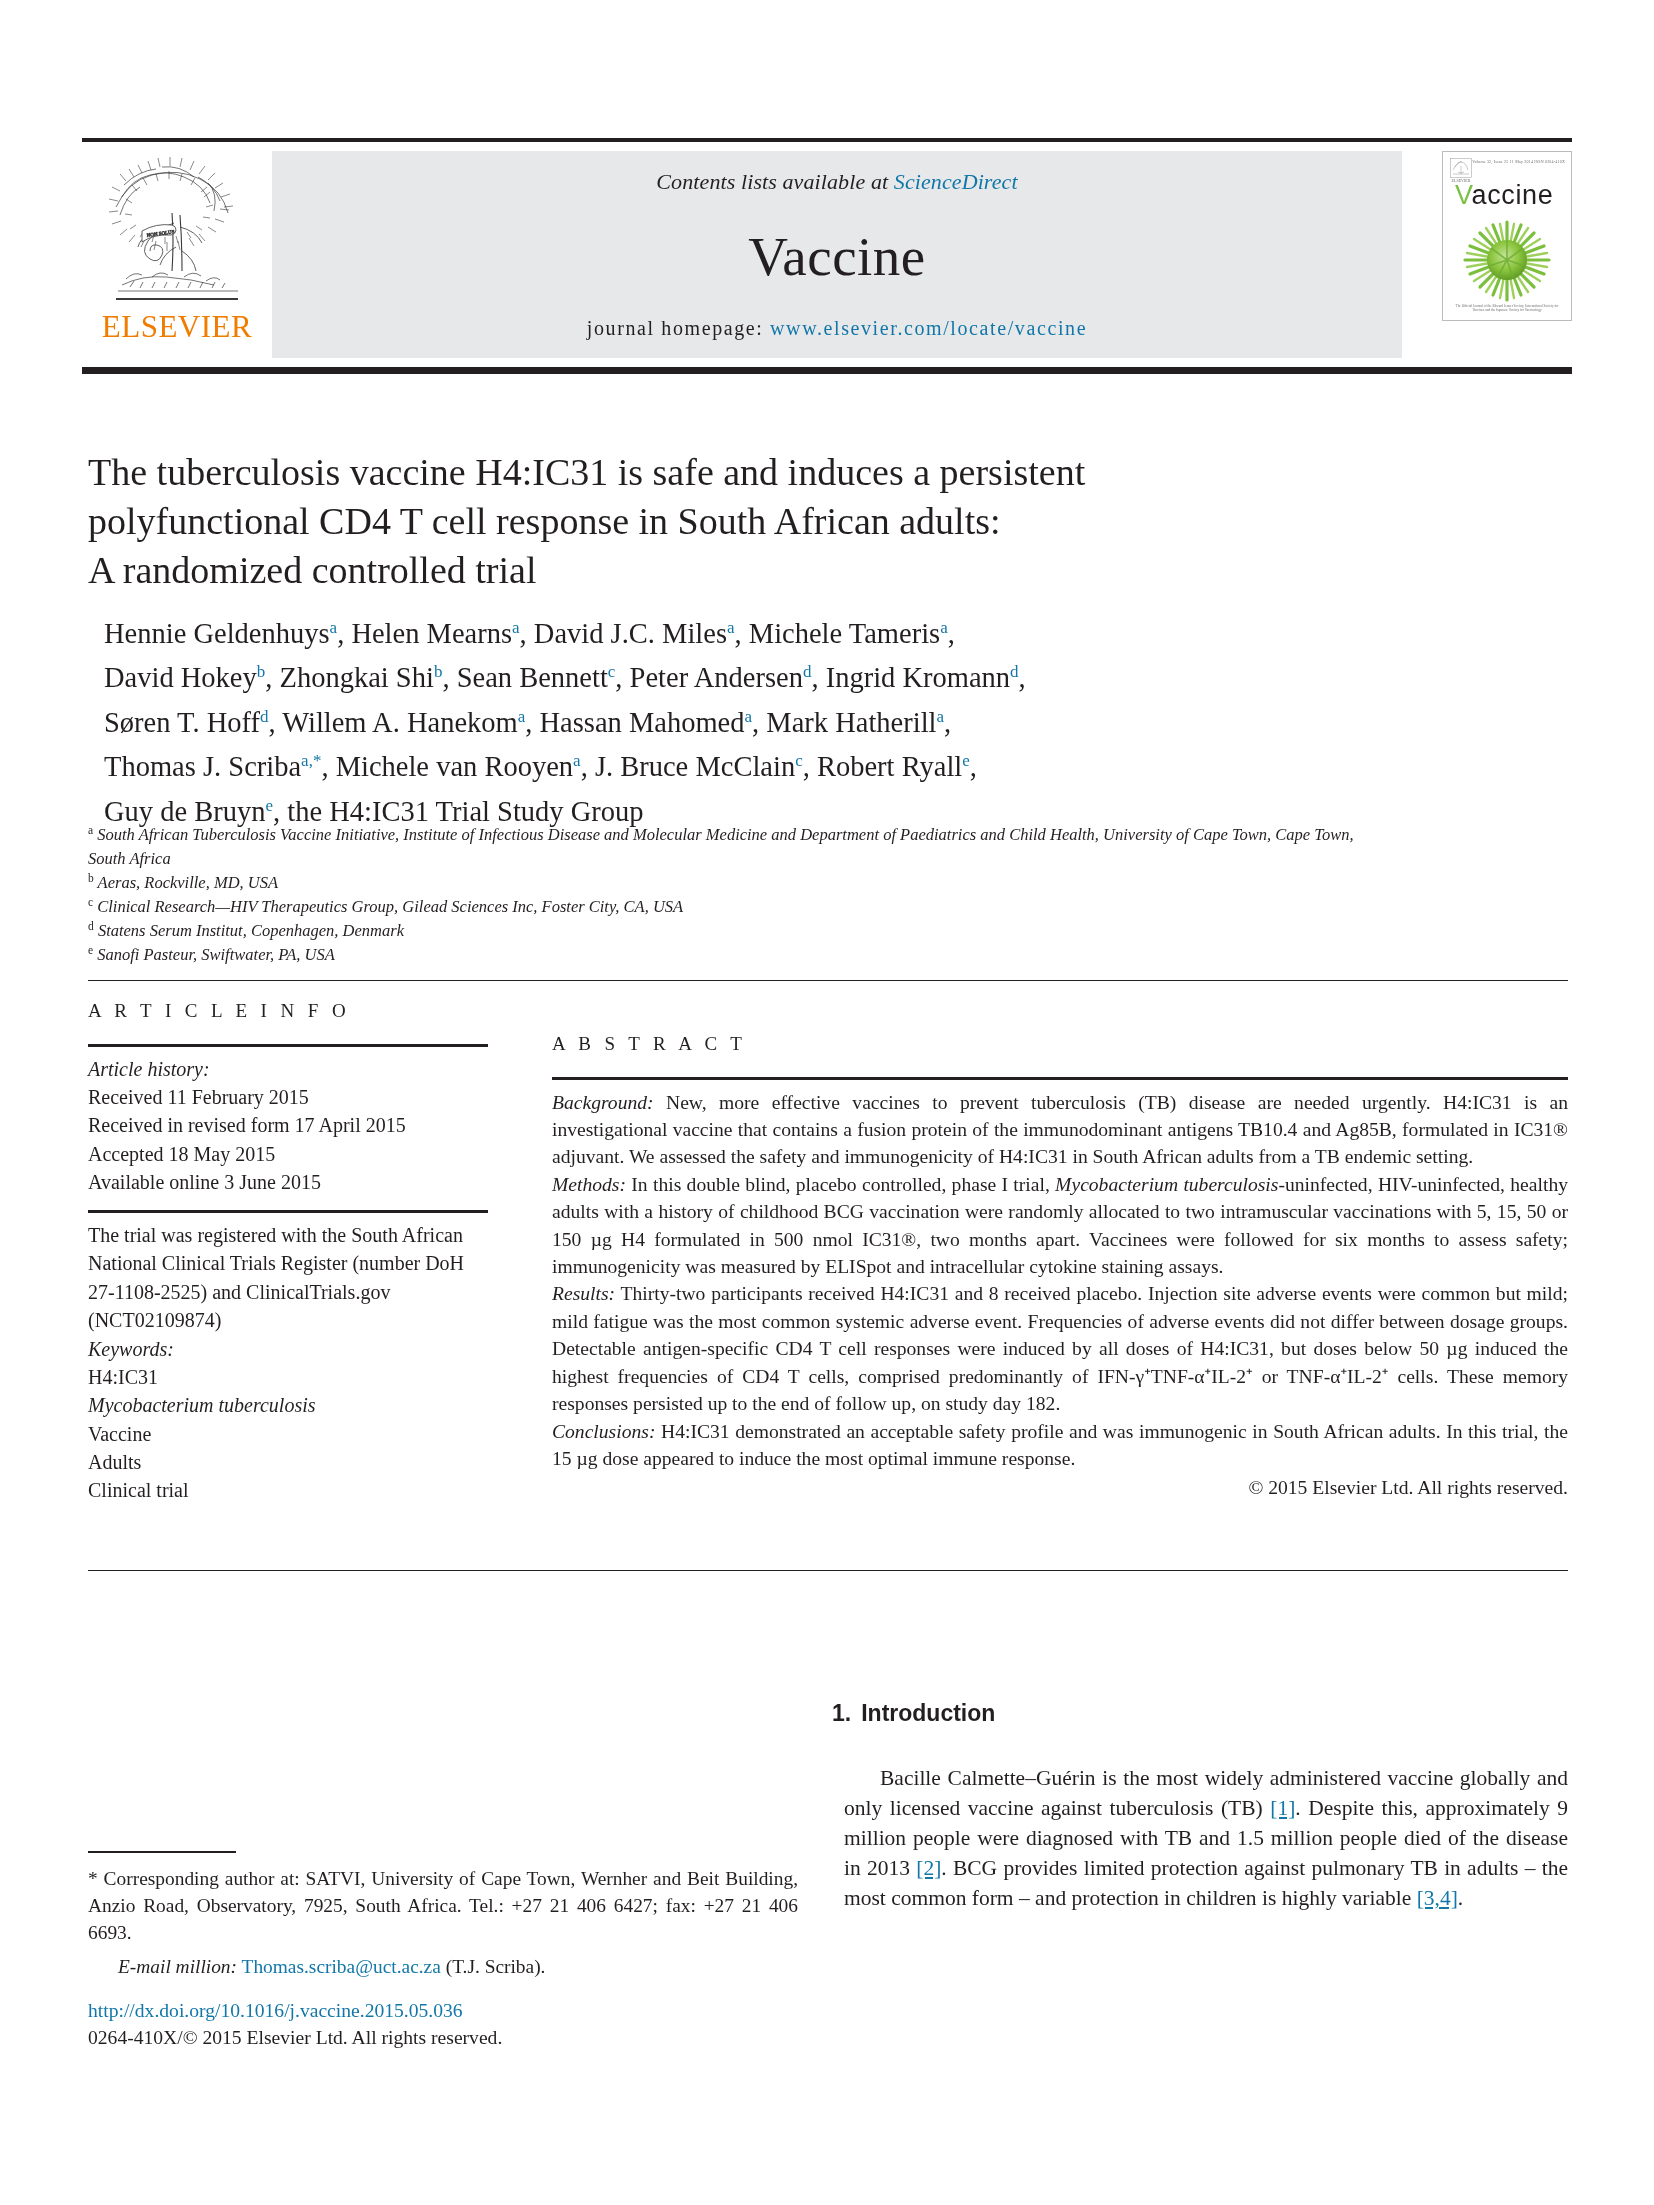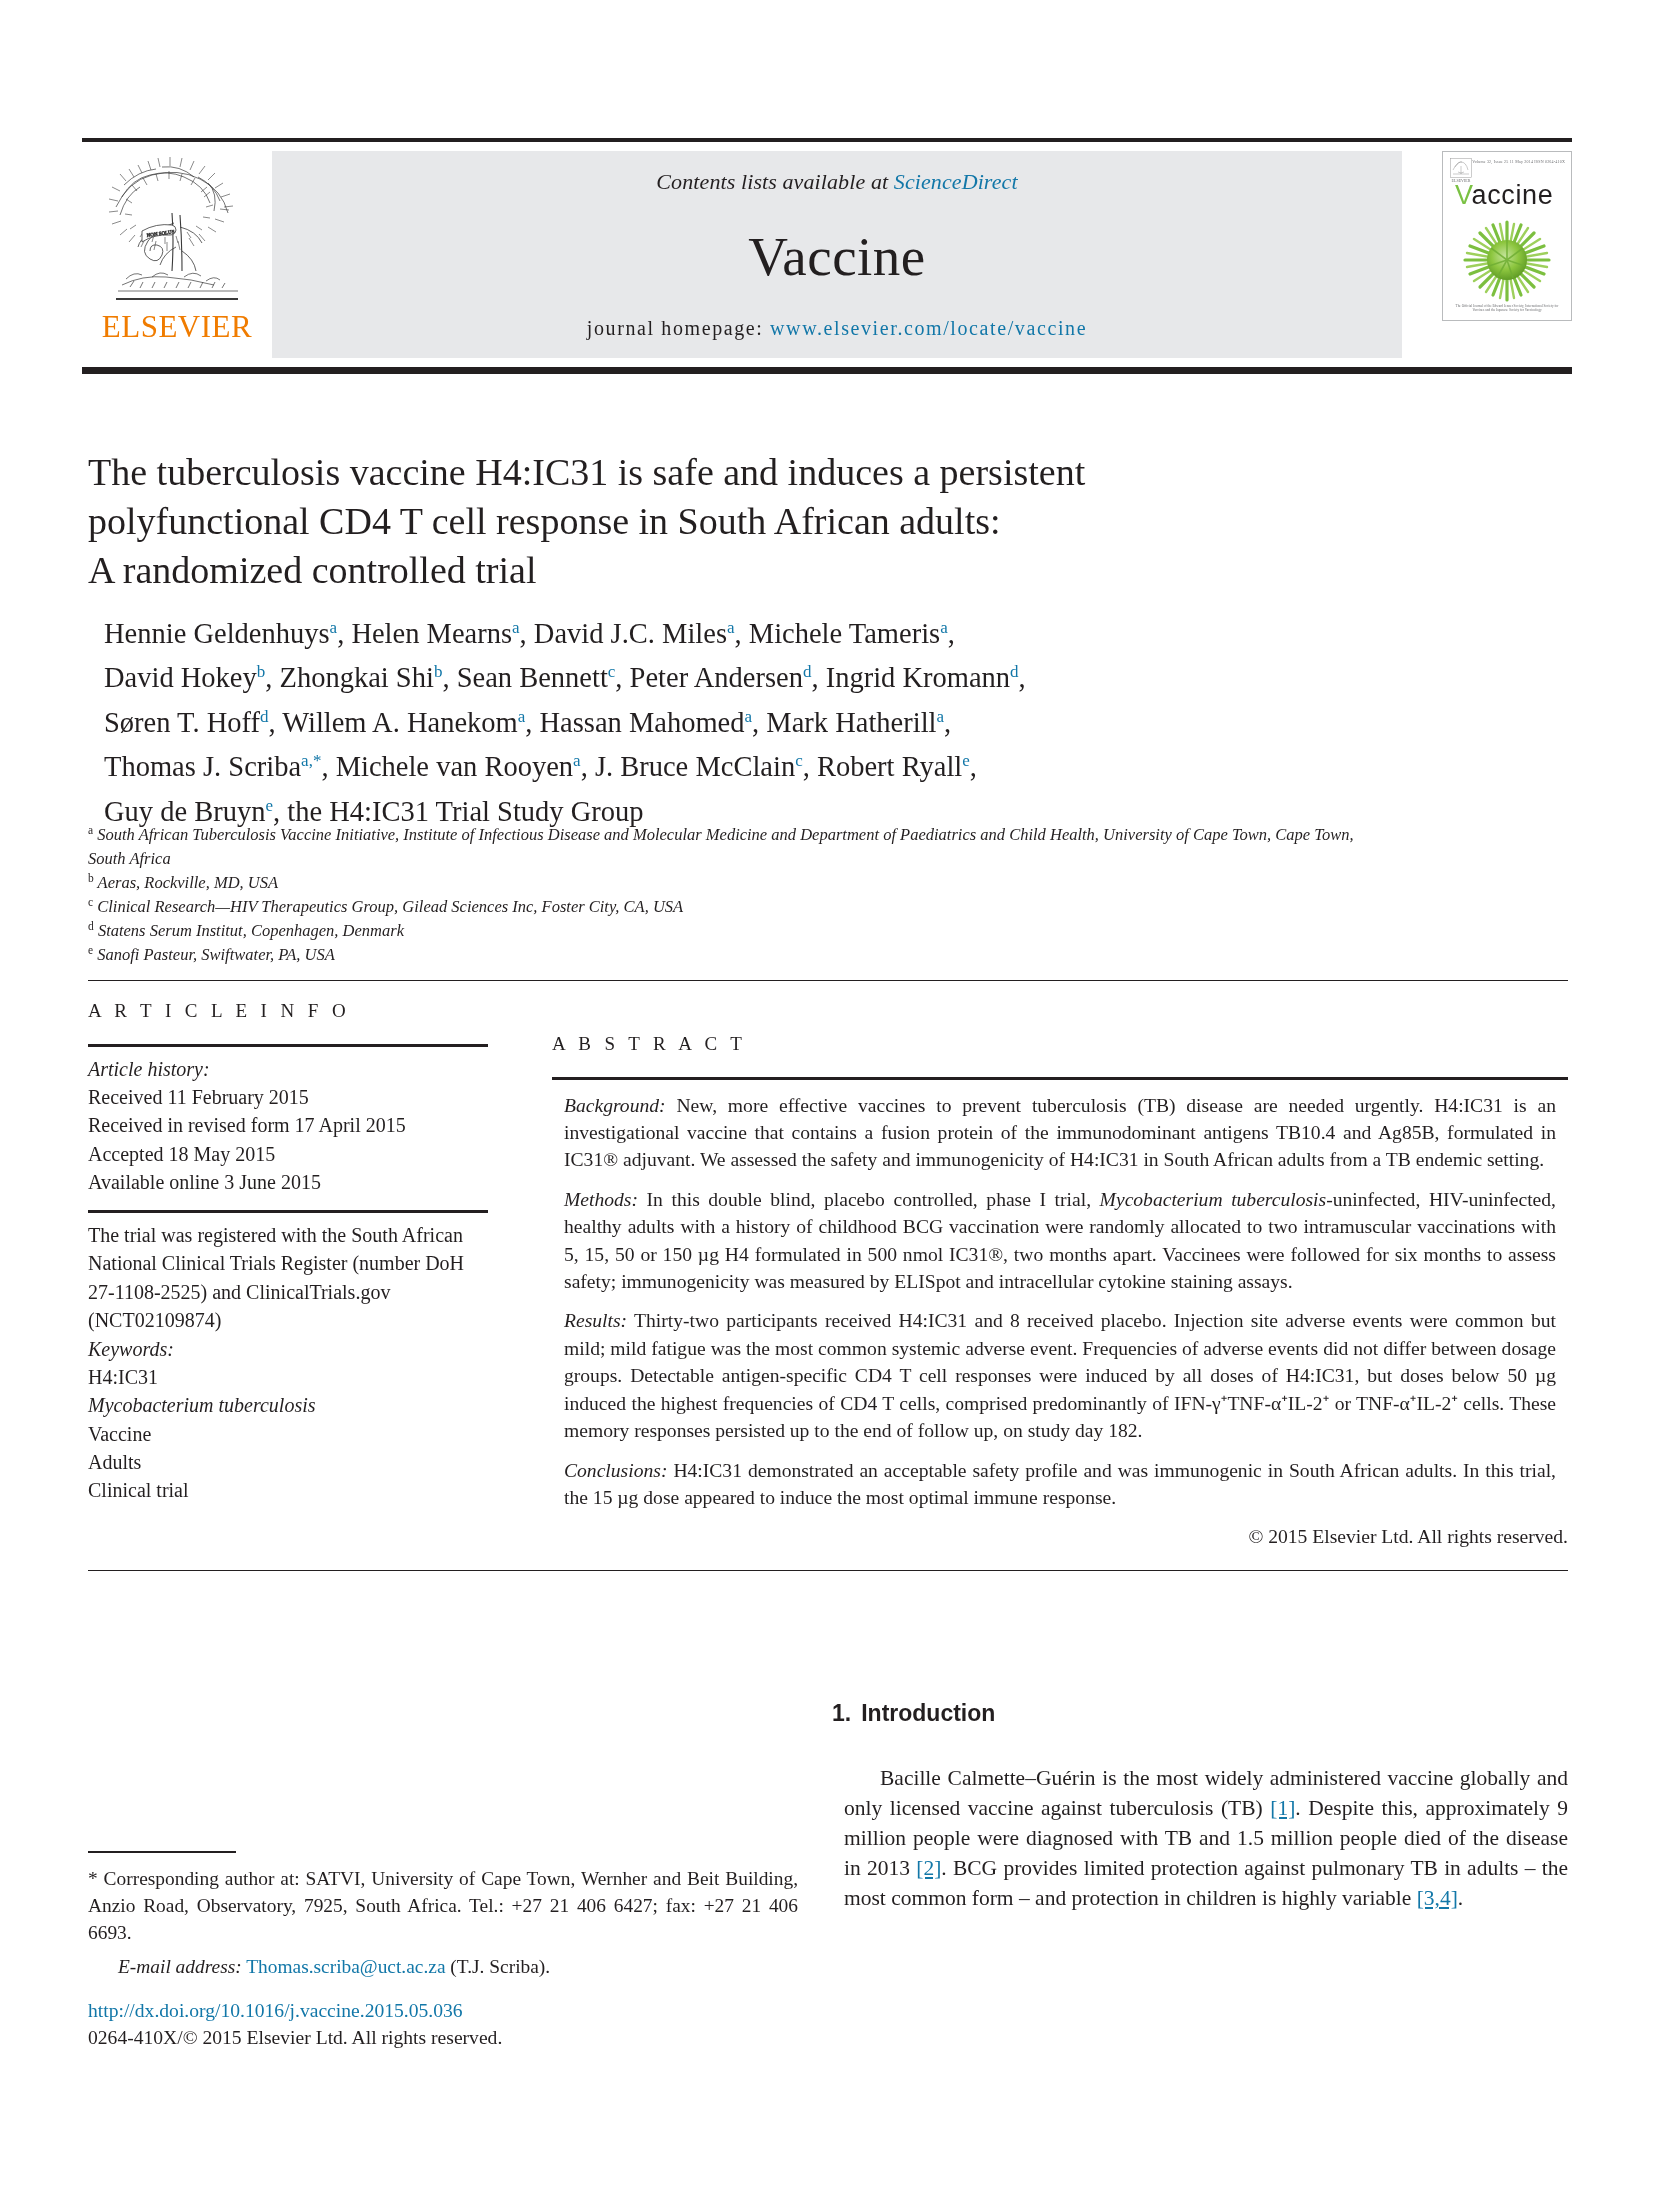--- a/index.html
+++ b/index.html
@@ -232,21 +232,21 @@
     left: 552px;
     width: 1016px;
     color: #231f20;
   }
   .abs-rule { height: 2.5px; background: #231f20; width: 100%; margin-bottom: 9px; }
   .abs-body {
     font-size: 19.6px;
     line-height: 1.40;
     text-align: justify;
   }
-  .abs-body p { margin: 12px; }
+  .abs-body p { margin: 0; }
   .abs-body .lbl { font-style: italic; }
   .abs-body .ital { font-style: italic; }
   .copyright {
     text-align: right;
     font-size: 19.6px;
     margin-top: 2px;
   }
 
   
   .rule-under-abs {
@@ -528,21 +528,21 @@
     <div class="intro-head"><span class="num">1.</span><span>Introduction</span></div>
     <div class="intro-body">
       <p><span>Bacille Calmette–Guérin is the most widely administered vaccine globally and only licensed vaccine against tuberculosis (TB) </span><a href="#" class="ref">[1]</a><span>. Despite this, approximately 9 million people were diagnosed with TB and 1.5 million people died of the disease in 2013 </span><a href="#" class="ref">[2]</a><span>. BCG provides limited protection against pulmonary TB in adults – the most common form – and protection in children is highly variable </span><a href="#" class="ref">[3,4]</a><span>.</span></p>
     </div>
   </div>
 
   <div class="footnote">
     <div class="fn-rule"></div>
     <div class="fn-body">
       <p>*  Corresponding author at: SATVI, University of Cape Town, Wernher and Beit Building, Anzio Road, Observatory, 7925, South Africa. Tel.: +27 21 406 6427; fax: +27 21 406 6693.</p>
-      <p class="fn-email"><span class="ital">E-mail address:</span> <a href="#" class="link">Thomas.scriba@uct.ac.za</a><span> (T.J. Scriba).</span></p>
+      <p class="fn-email"><span class="ital">E-mail million:</span> <a href="#" class="link">Thomas.scriba@uct.ac.za</a><span> (T.J. Scriba).</span></p>
     </div>
   </div>
 
   <div class="footer-block">
     <div><a href="#" class="doi link">http://dx.doi.org/10.1016/j.vaccine.2015.05.036</a></div>
     <div>0264-410X/© 2015 Elsevier Ltd. All rights reserved.</div>
   </div>
 
 </div>
 

